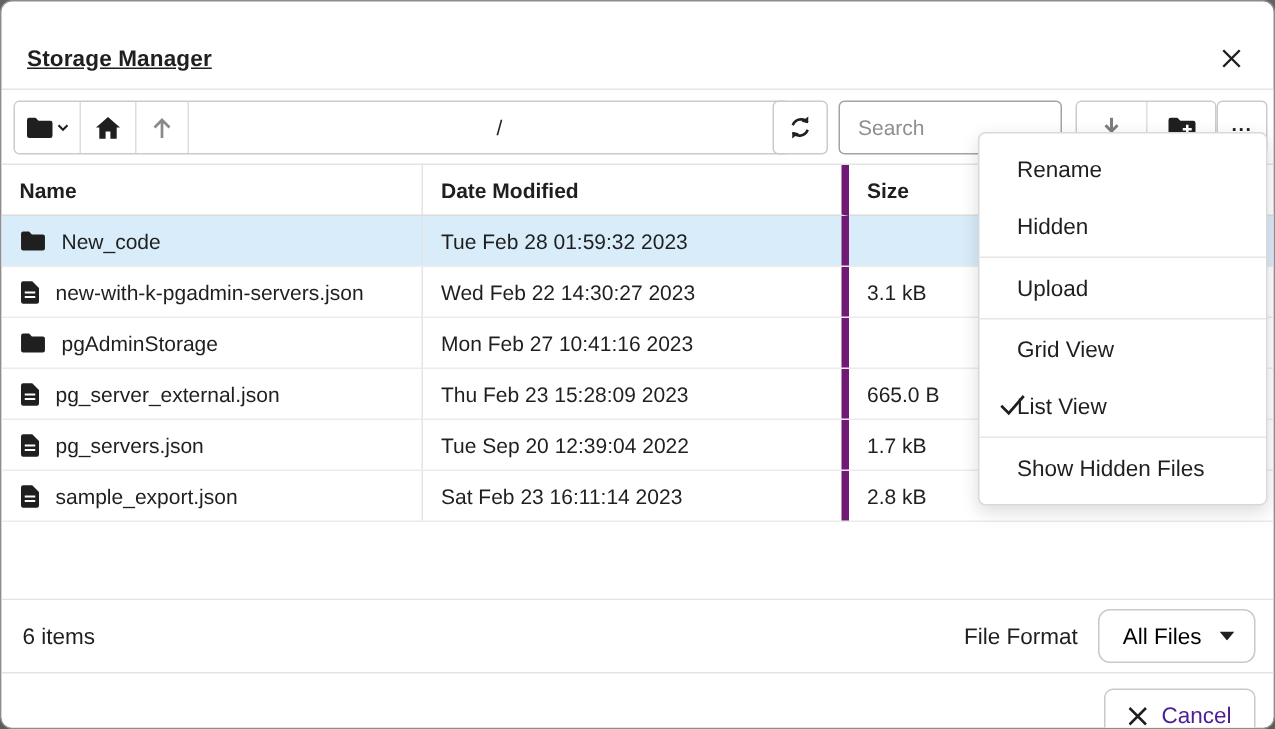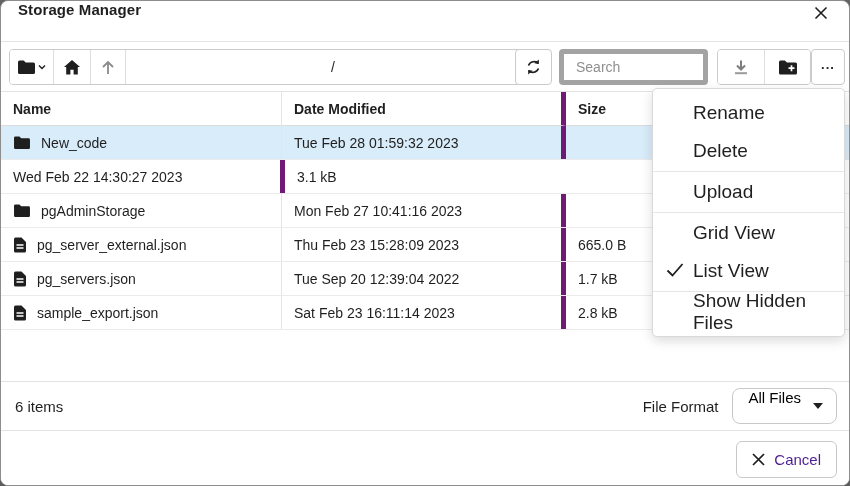--- a/index.html
+++ b/index.html
@@ -15,24 +15,24 @@
     width:848px;height:484px;
     background:#fff;
     border:1px solid #8d8d8d;
     border-radius:8px;
     overflow:hidden;
     box-shadow:0 4px 18px rgba(0,0,0,.35);
   }
   
   .titlebar{
     height:40px;
-    display:flex;
-    padding:0 16px 0 17px;
+    display:flex;align-items:center;
+    padding:18px 16px 0 17px;
     border-bottom:1px solid #e5e5e5;
-    font-size:15px;font-weight:700;letter-spacing:.1px;
+    font-size:15px;font-weight:700;letter-spacing:.1px;text-decoration:underline;
   }
   .titlebar .close-btn{
     margin-left:auto;
     width:24px;height:24px;
     display:flex;align-items:center;justify-content:center;
     cursor:pointer;background:none;border:none;padding:0;
   }
   
   .toolbar{position:relative;height:49px;border-bottom:1px solid #e3e3e3;background:#fff;}
   .tb{position:absolute;top:7px;height:36px;box-sizing:border-box;}
@@ -54,21 +54,21 @@
     width:386px;display:flex;align-items:center;
     padding-left:14px;font-size:14px;cursor:text;
   }
   .refresh-btn{
     left:514px;width:37px;
     border:1px solid #cbcbcb;border-radius:4px;background:#fff;
     display:flex;align-items:center;justify-content:center;cursor:pointer;
   }
   .search-box{
     left:558px;width:149px;
-    border:5px solid #a3a3a3;border-radius:4px;
+    border:1px solid #a3a3a3;border-radius:4px;
     padding:0 0 0 12px;font-size:14px;color:#be185d;
     outline:none;font-family:"Liberation Sans",sans-serif;
   }
   .search-box::placeholder{color:#8f8f8f;}
   .file-actions{left:716px;}
   .file-actions .seg{width:46px;}
   .more-btn{
     left:810px;width:34px;
     border:1px solid #cbcbcb;border-radius:4px;background:#fff;
     display:flex;align-items:center;justify-content:center;cursor:pointer;
@@ -92,35 +92,35 @@
   
   .menu{
     position:absolute;top:87px;left:651px;width:193px;
     background:#fff;border:1px solid #d9d9d9;border-radius:5px;
     box-shadow:0 4px 12px rgba(0,0,0,.14);
     z-index:20;padding:5px 0;box-sizing:border-box;
   }
   .menu-item{
     position:relative;height:38px;
     display:flex;align-items:center;
-    padding-left:40px;font-size:19px;cursor:pointer;
+    padding-left:25px;font-size:15px;cursor:pointer;
   }
   .menu-check{position:absolute;left:13px;top:10px;}
   .menu-divider{height:1px;background:#e6e6e6;margin:1px 0;}
   
   .footer{
     height:48px;border-top:1px solid #e3e3e3;
     display:flex;align-items:center;
     padding:0 12px 0 14px;font-size:15px;background:#fff;
   }
   .footer .spacer{flex:1;}
   .format-label{margin-right:14px;font-size:15px;}
   .format-select{
     height:36px;border:1px solid #c9c9c9;border-radius:8px;
-    background:#fff;display:flex;gap:12px;
+    background:#fff;display:flex;align-items:center;gap:12px;
     padding:0 13px 0 15px;font-size:15px;cursor:pointer;
   }
   
   .bottombar{
     height:57px;border-top:1px solid #e3e3e3;
     display:flex;align-items:center;justify-content:flex-end;
     padding-right:12px;background:#fff;
   }
   .cancel-btn{
     height:37px;border:1px solid #c9c9c9;border-radius:6px;
@@ -233,20 +233,31 @@
                 </svg>
               </span>
           <span>New_code</span>
             </span>
           </div>
         <div class="cell col-date">Tue Feb 28 01:59:32 2023</div>
         <div class="cell col-size"></div>
       </div>
 
       <div class="trow">
+        <div class="cell col-name">
+            <span class="name-inner">
+          <span class="icon">
+                <svg width="14" height="16" viewBox="0 0 14 16">
+                  <path d="M1 2 a1.5 1.5 0 0 1 1.5-1.5 h6 L13 5 v9 a1.5 1.5 0 0 1 -1.5 1.5 h-9 A1.5 1.5 0 0 1 1 14 z" fill="#1f1f1f"></path>
+                  <path d="M3.5 8 h7 M3.5 11 h7" stroke="#fff" stroke-width="1.4"></path>
+                </svg>
+              </span>
+          <span>new-with-k-pgadmin-servers.json</span>
+            </span>
+          </div>
         <div class="cell col-date">Wed Feb 22 14:30:27 2023</div>
         <div class="cell col-size">3.1 kB</div>
       </div>
 
       <div class="trow">
         <div class="cell col-name">
             <span class="name-inner">
           <span class="icon">
                 <svg width="18" height="15" viewBox="0 0 19 16">
                   <path d="M1 3 a1.5 1.5 0 0 1 1.5-1.5 h4.2 l2 2 h7.8 a1.5 1.5 0 0 1 1.5 1.5 v8.5 a1.5 1.5 0 0 1 -1.5 1.5 h-14 a1.5 1.5 0 0 1 -1.5 -1.5 z" fill="#1f1f1f"></path>
@@ -333,21 +344,21 @@
       </span>
       <span>Cancel</span>
     </button>
   </div>
 
   <div class="menu">
     <div class="menu-item">
       <span>Rename</span>
     </div>
     <div class="menu-item">
-      <span>Delete</span>
+      <span>Hidden</span>
     </div>
     <div class="menu-divider"></div>
     <div class="menu-item">
       <span>Upload</span>
     </div>
     <div class="menu-divider"></div>
     <div class="menu-item">
       <span>Grid View</span>
     </div>
     <div class="menu-item">

